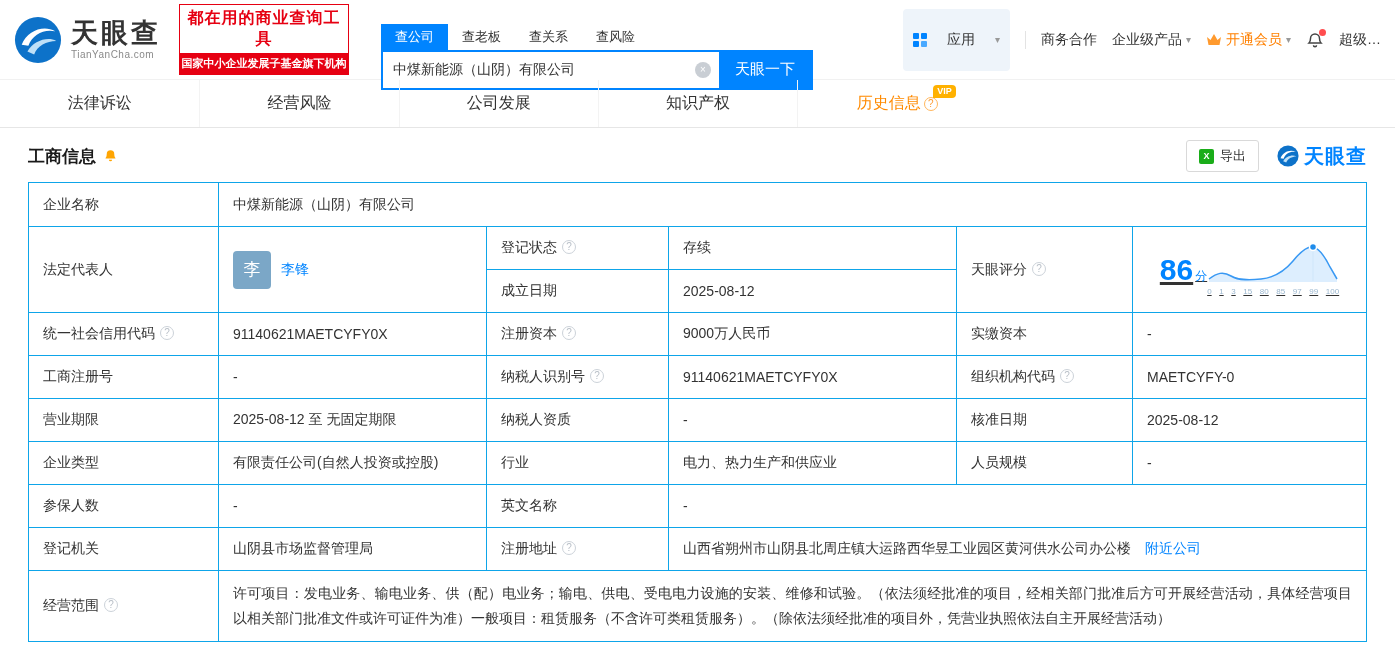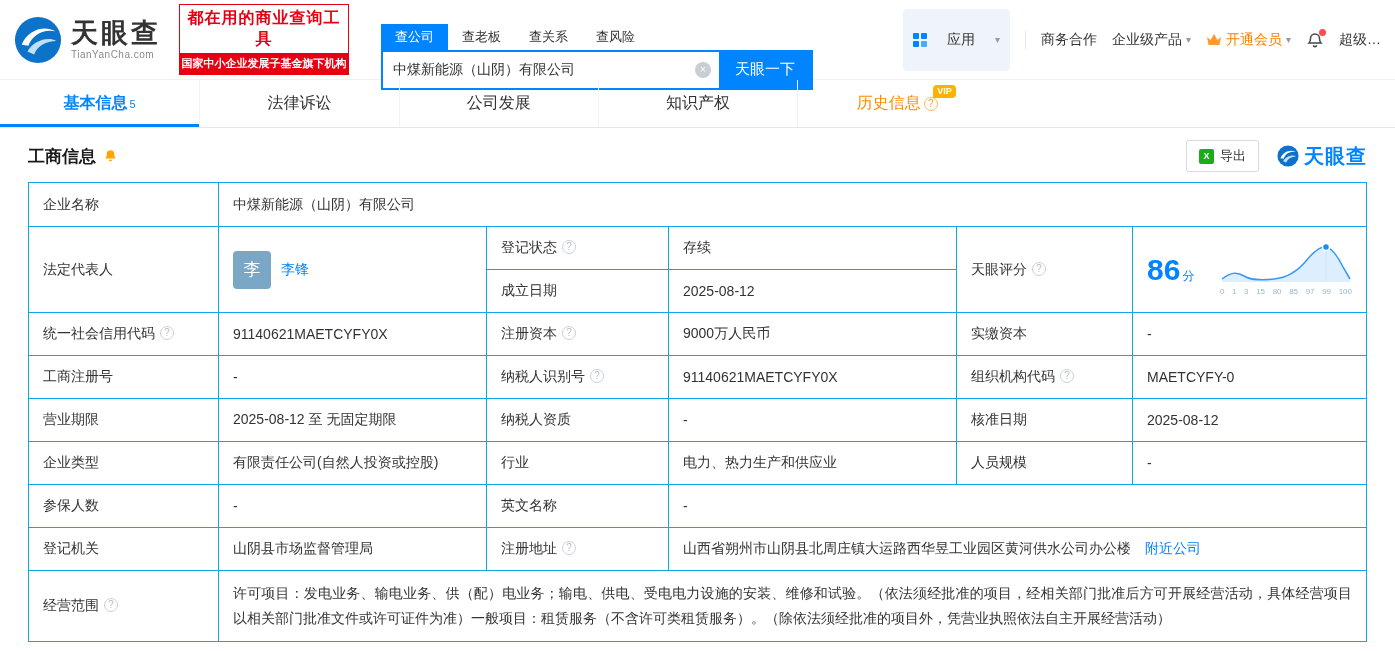--- a/index.html
+++ b/index.html
@@ -54,21 +54,21 @@
   .brand-name { color:#0084ff; font-size:20px; font-weight:700; letter-spacing:1px; }
   
   table.info { width:100%; border-collapse:collapse; table-layout:fixed; font-size:14px; }
   table.info td { border:1px solid #0ea5e9; padding:10px 14px; vertical-align:middle; word-break:break-all; color:#333; background:#fff; }
   td.lbl { background:#f3fafe; color:#4c565e; }
   tr.r1 { height:44px; } tr.rh { height:43px; } tr.rs { height:70px; }
   .green { color:#00a246; }
   .link { color:#0084ff; cursor:pointer; }
   .rep { display:flex; align-items:center; gap:10px; }
   .avatar { width:38px; height:38px; background:#7ba7c7; border-radius:4px; color:#fff; display:flex; align-items:center; justify-content:center; font-size:17px; cursor:pointer; flex-shrink:0; }
-  .score-wrap { display:flex; align-items:center; justify-content:space-between; }
+  .score-wrap { display:flex; align-items:center; justify-content:center;text-decoration:underline; }
   .score { display:flex; align-items:baseline; }
   .score .num { font-size:30px; font-weight:700; color:#0084ff; }
   .score .unit { font-size:12px; color:#0084ff; margin-left:2px; }
   .chart { width:132px; flex-shrink:0; }
   .xlabels { display:flex; justify-content:space-between; font-size:8px; color:#9bb7cf; margin-top:1px; }
   .scope { line-height:1.8; text-align:justify; }
   .addr-link { margin-left:10px; white-space:nowrap; }
 </style>
 </head>
 <body>
@@ -134,26 +134,25 @@
         <path d="M6 10a6 6 0 1 1 12 0c0 4 1.5 5.5 2 6H4c.5-.5 2-2 2-6z"></path>
         <path d="M10 19a2 2 0 0 0 4 0"></path>
       </svg>
       <i class="dot"></i>
     </span>
     <span class="hitem">超级…</span>
   </div>
 </header>
 
 <nav>
-  <div class="ntab active">
-    <span>基本信息</span>
-      <sup>5</sup>
-  </div>
   <div class="ntab">
     <span>法律诉讼</span>
+  </div>
+  <div class="ntab">
+    <span>经营风险</span>
   </div>
   <div class="ntab">
     <span>公司发展</span>
   </div>
   <div class="ntab">
     <span>知识产权</span>
   </div>
   <div class="ntab history">
     <span>历史信息</span>
     <i class="q orange">?</i>

